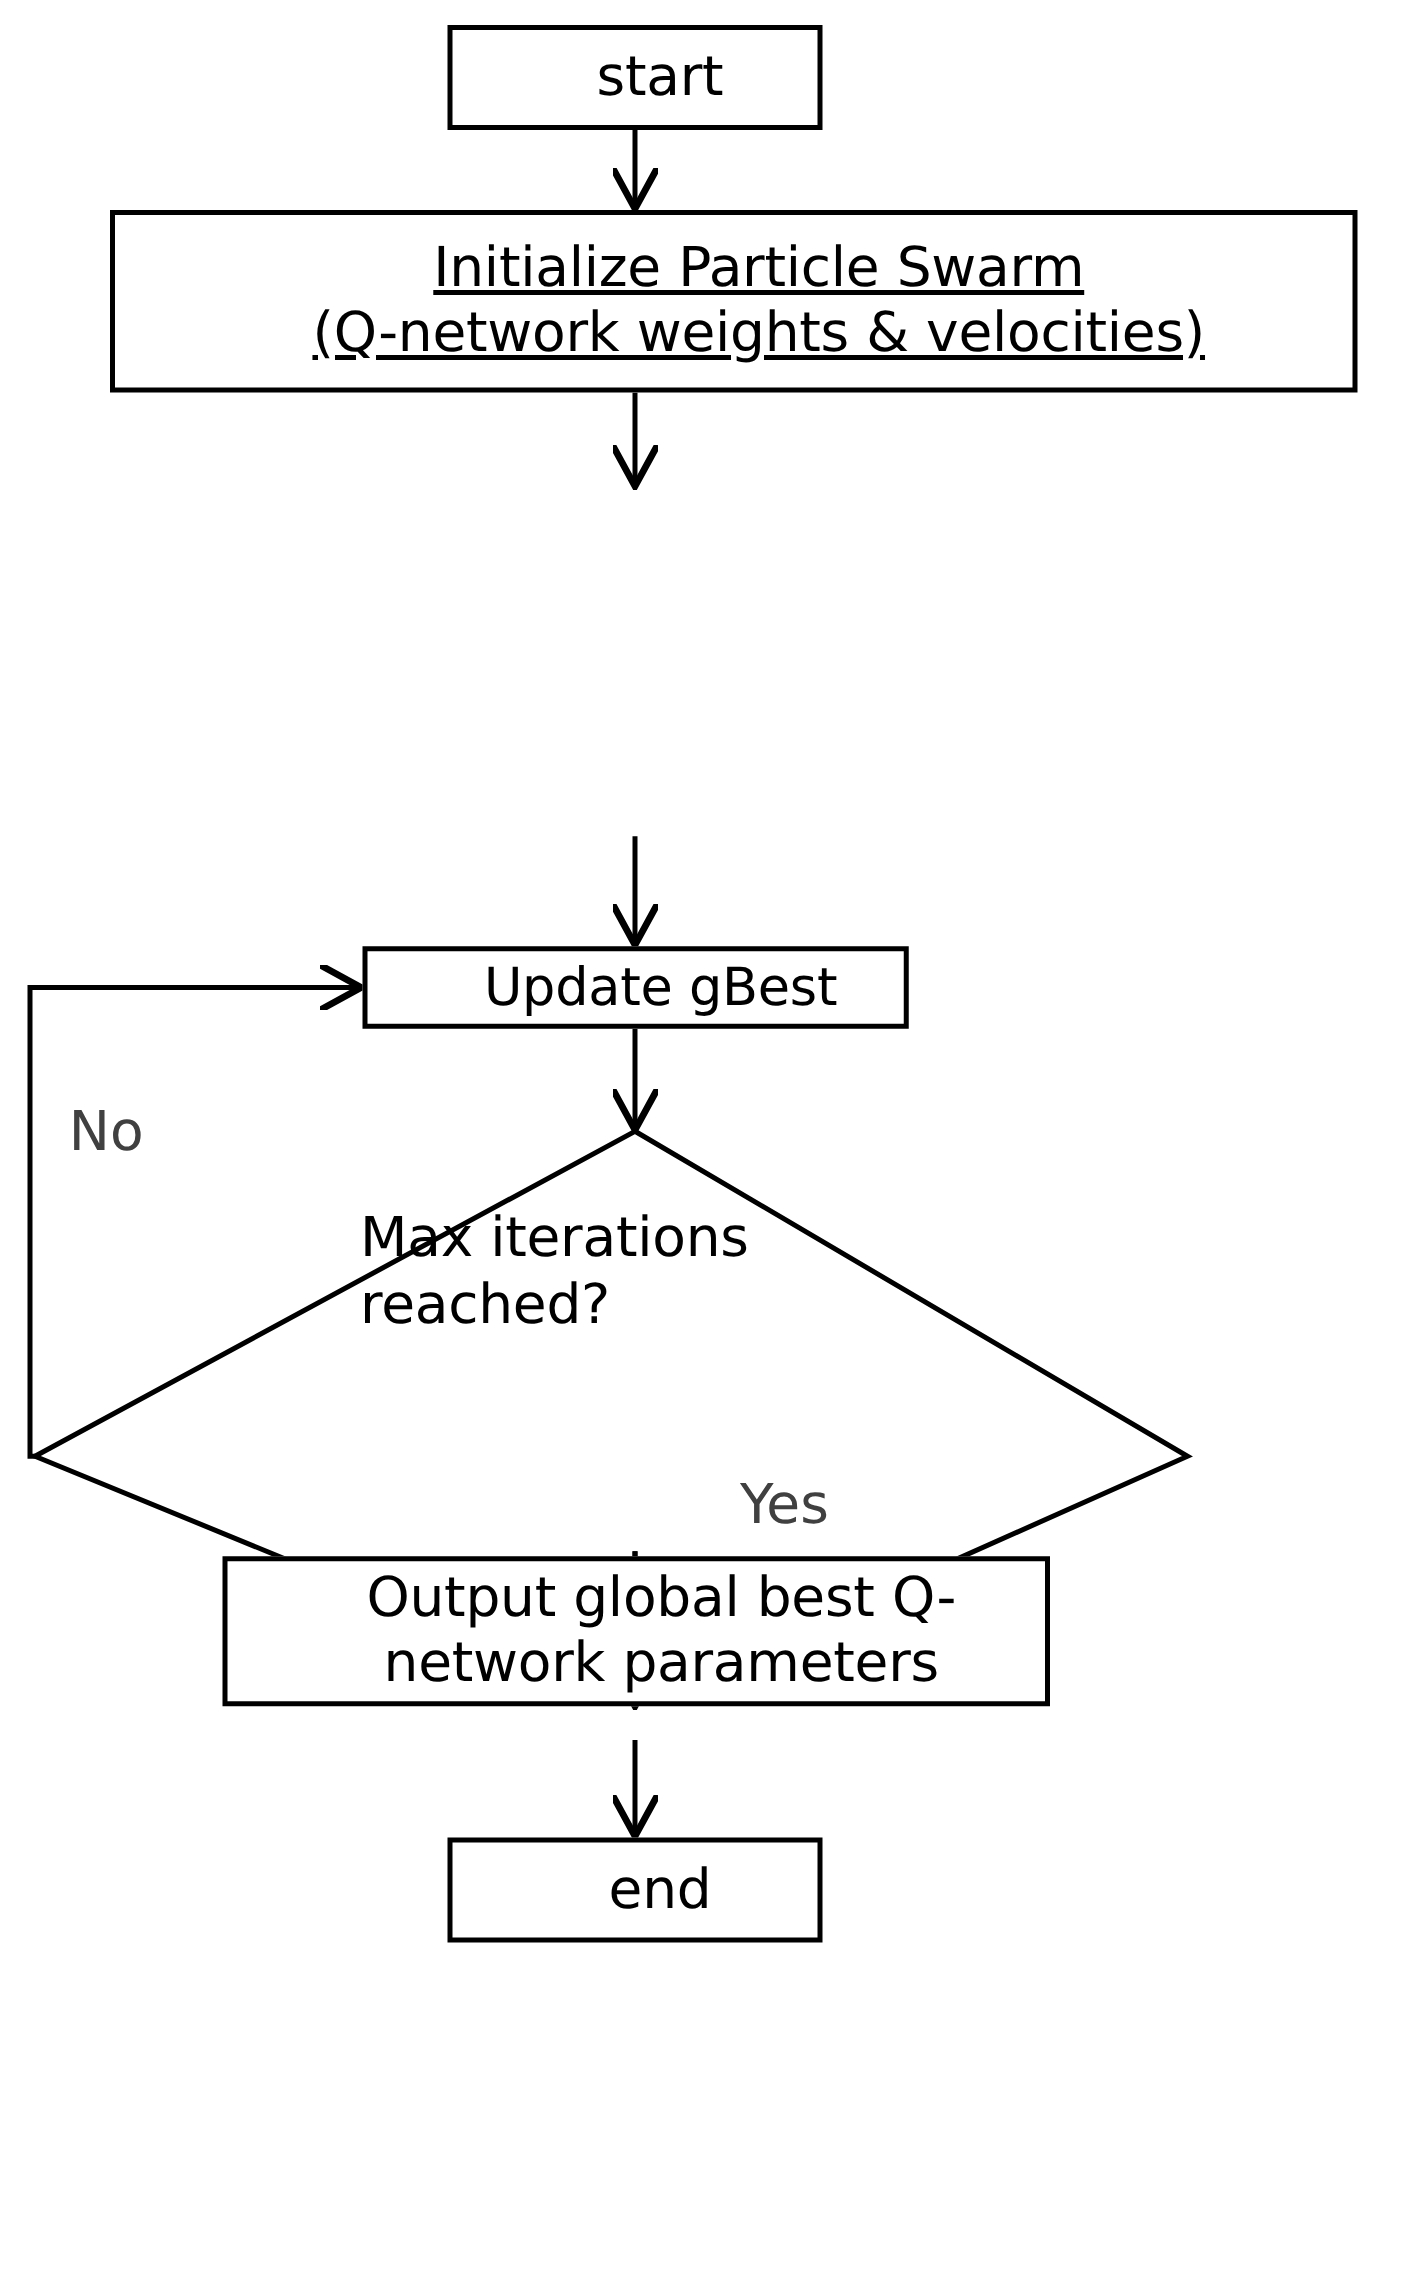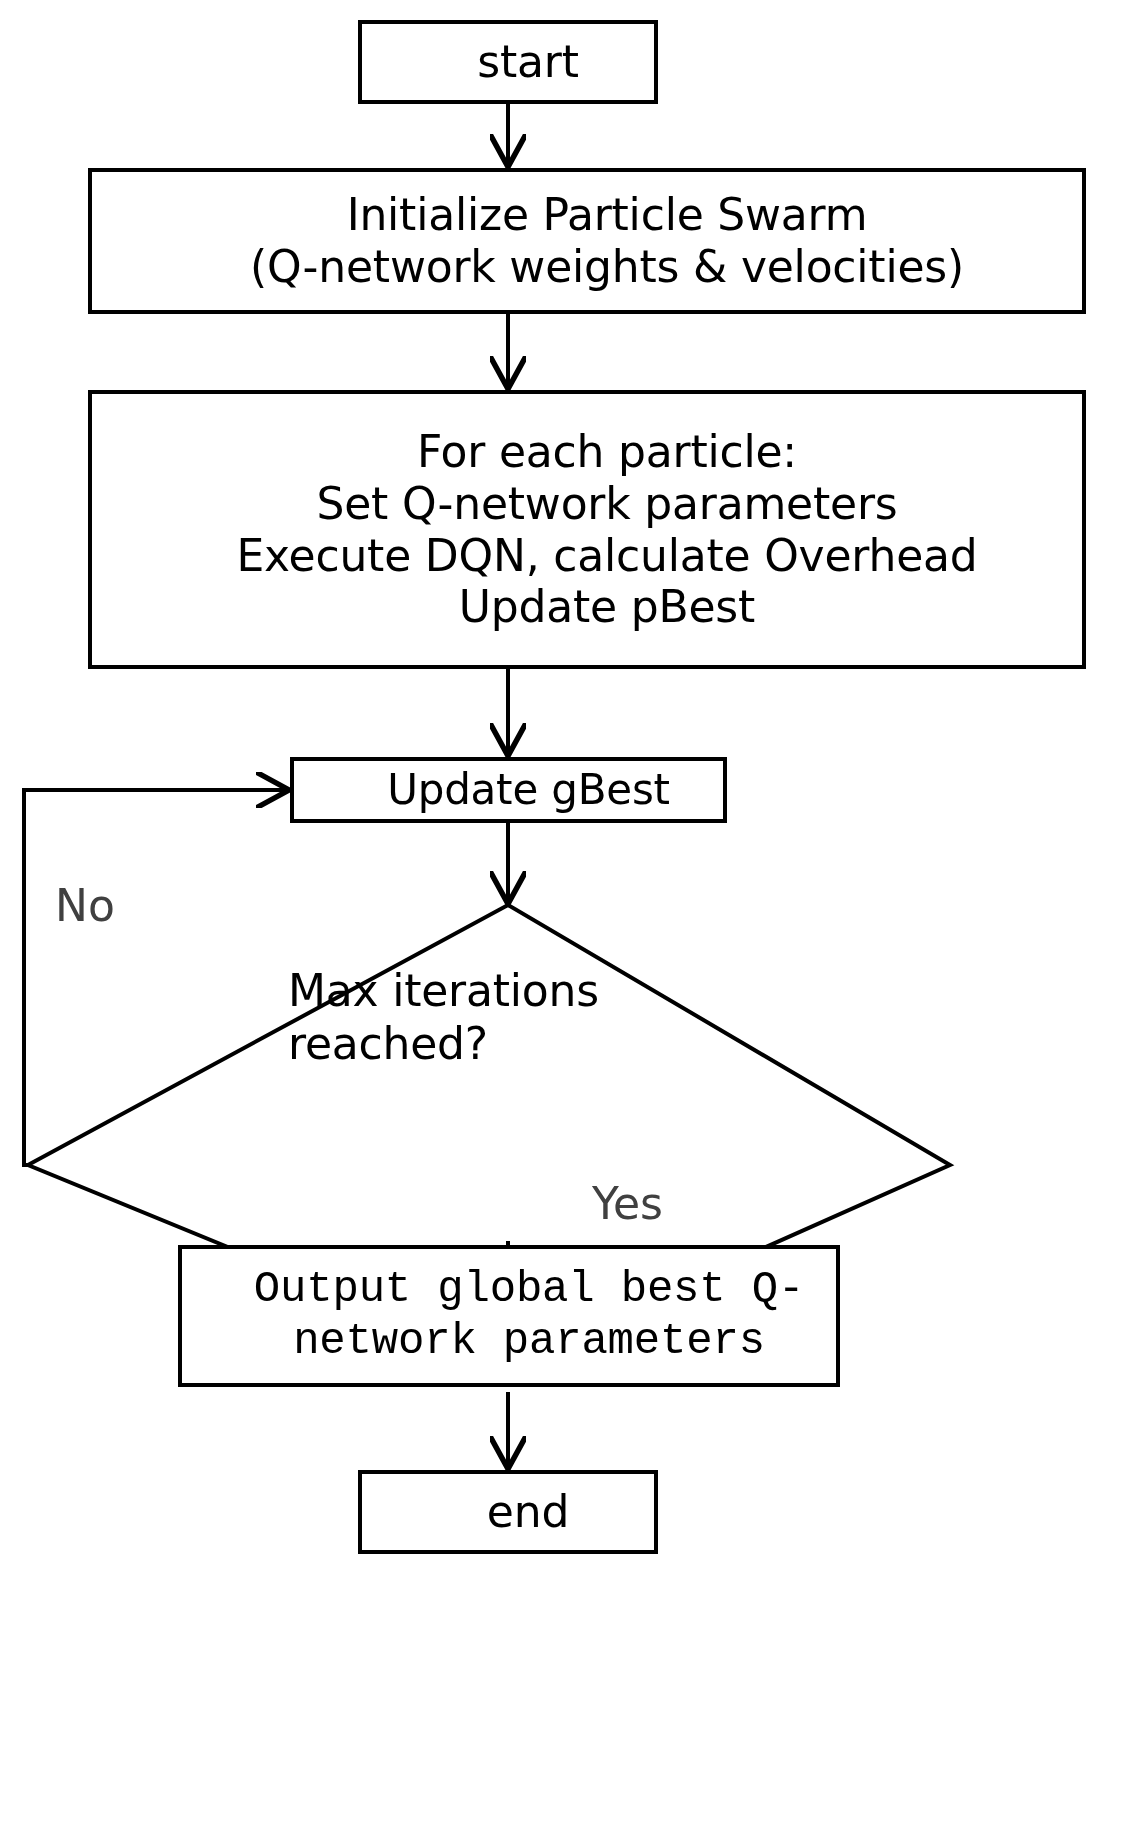--- a/index.html
+++ b/index.html
@@ -54,24 +54,24 @@
     line-height: 1.2;
     letter-spacing: -0.2px;
   }
   .edge-label {
     position: absolute;
     color: #404040;
     white-space: nowrap;
   }
   
   #node-start      { left: 358px; top: 20px;   width: 300px; height: 84px;  font-size: 44px; }
-  #node-init       { left: 88px;  top: 168px;  width: 998px; height: 146px; font-size: 44px; }
+  #node-init       { left: 88px;  top: 168px;  width: 998px; height: 146px; font-size: 44px; text-decoration: underline; }
   #node-loop       { left: 88px;  top: 390px;  width: 998px; height: 279px; font-size: 44px; }
   #node-gbest      { left: 290px; top: 757px;  width: 437px; height: 66px;  font-size: 42px; }
-  #node-output     { left: 178px; top: 1245px; width: 662px; height: 142px; font-size: 44px; font-family: Liberation Mono, monospace; }
+  #node-output     { left: 178px; top: 1245px; width: 662px; height: 120px; font-size: 44px; }
   #node-end        { left: 358px; top: 1470px; width: 300px; height: 84px;  font-size: 44px; }
 
   #decision-text   { left: 288px; top: 965px;  width: 440px; font-size: 44px; }
 
   #label-no        { left: 55px;  top: 880px;  font-size: 44px; }
   #label-yes       { left: 592px; top: 1178px; font-size: 44px; }
 </style>
 </head>
 <body>
 
@@ -104,26 +104,20 @@
 
   <div class="node" id="node-start">
     <span class="node-text">start</span>
   </div>
 
   <div class="node" id="node-init">
     <span class="node-text">Initialize Particle Swarm
 (Q-network weights &amp; velocities)</span>
   </div>
 
-  <div class="node" id="node-loop">
-    <span class="node-text">For each particle:
-Set Q-network parameters
-Execute DQN, calculate Overhead
-Update pBest</span>
-  </div>
 
   <div class="node" id="node-gbest">
     <span class="node-text">Update gBest</span>
   </div>
 
   <div class="decision-label" id="decision-text">Max iterations
 reached?</div>
 
   <div class="edge-label" id="label-no">No</div>
 

